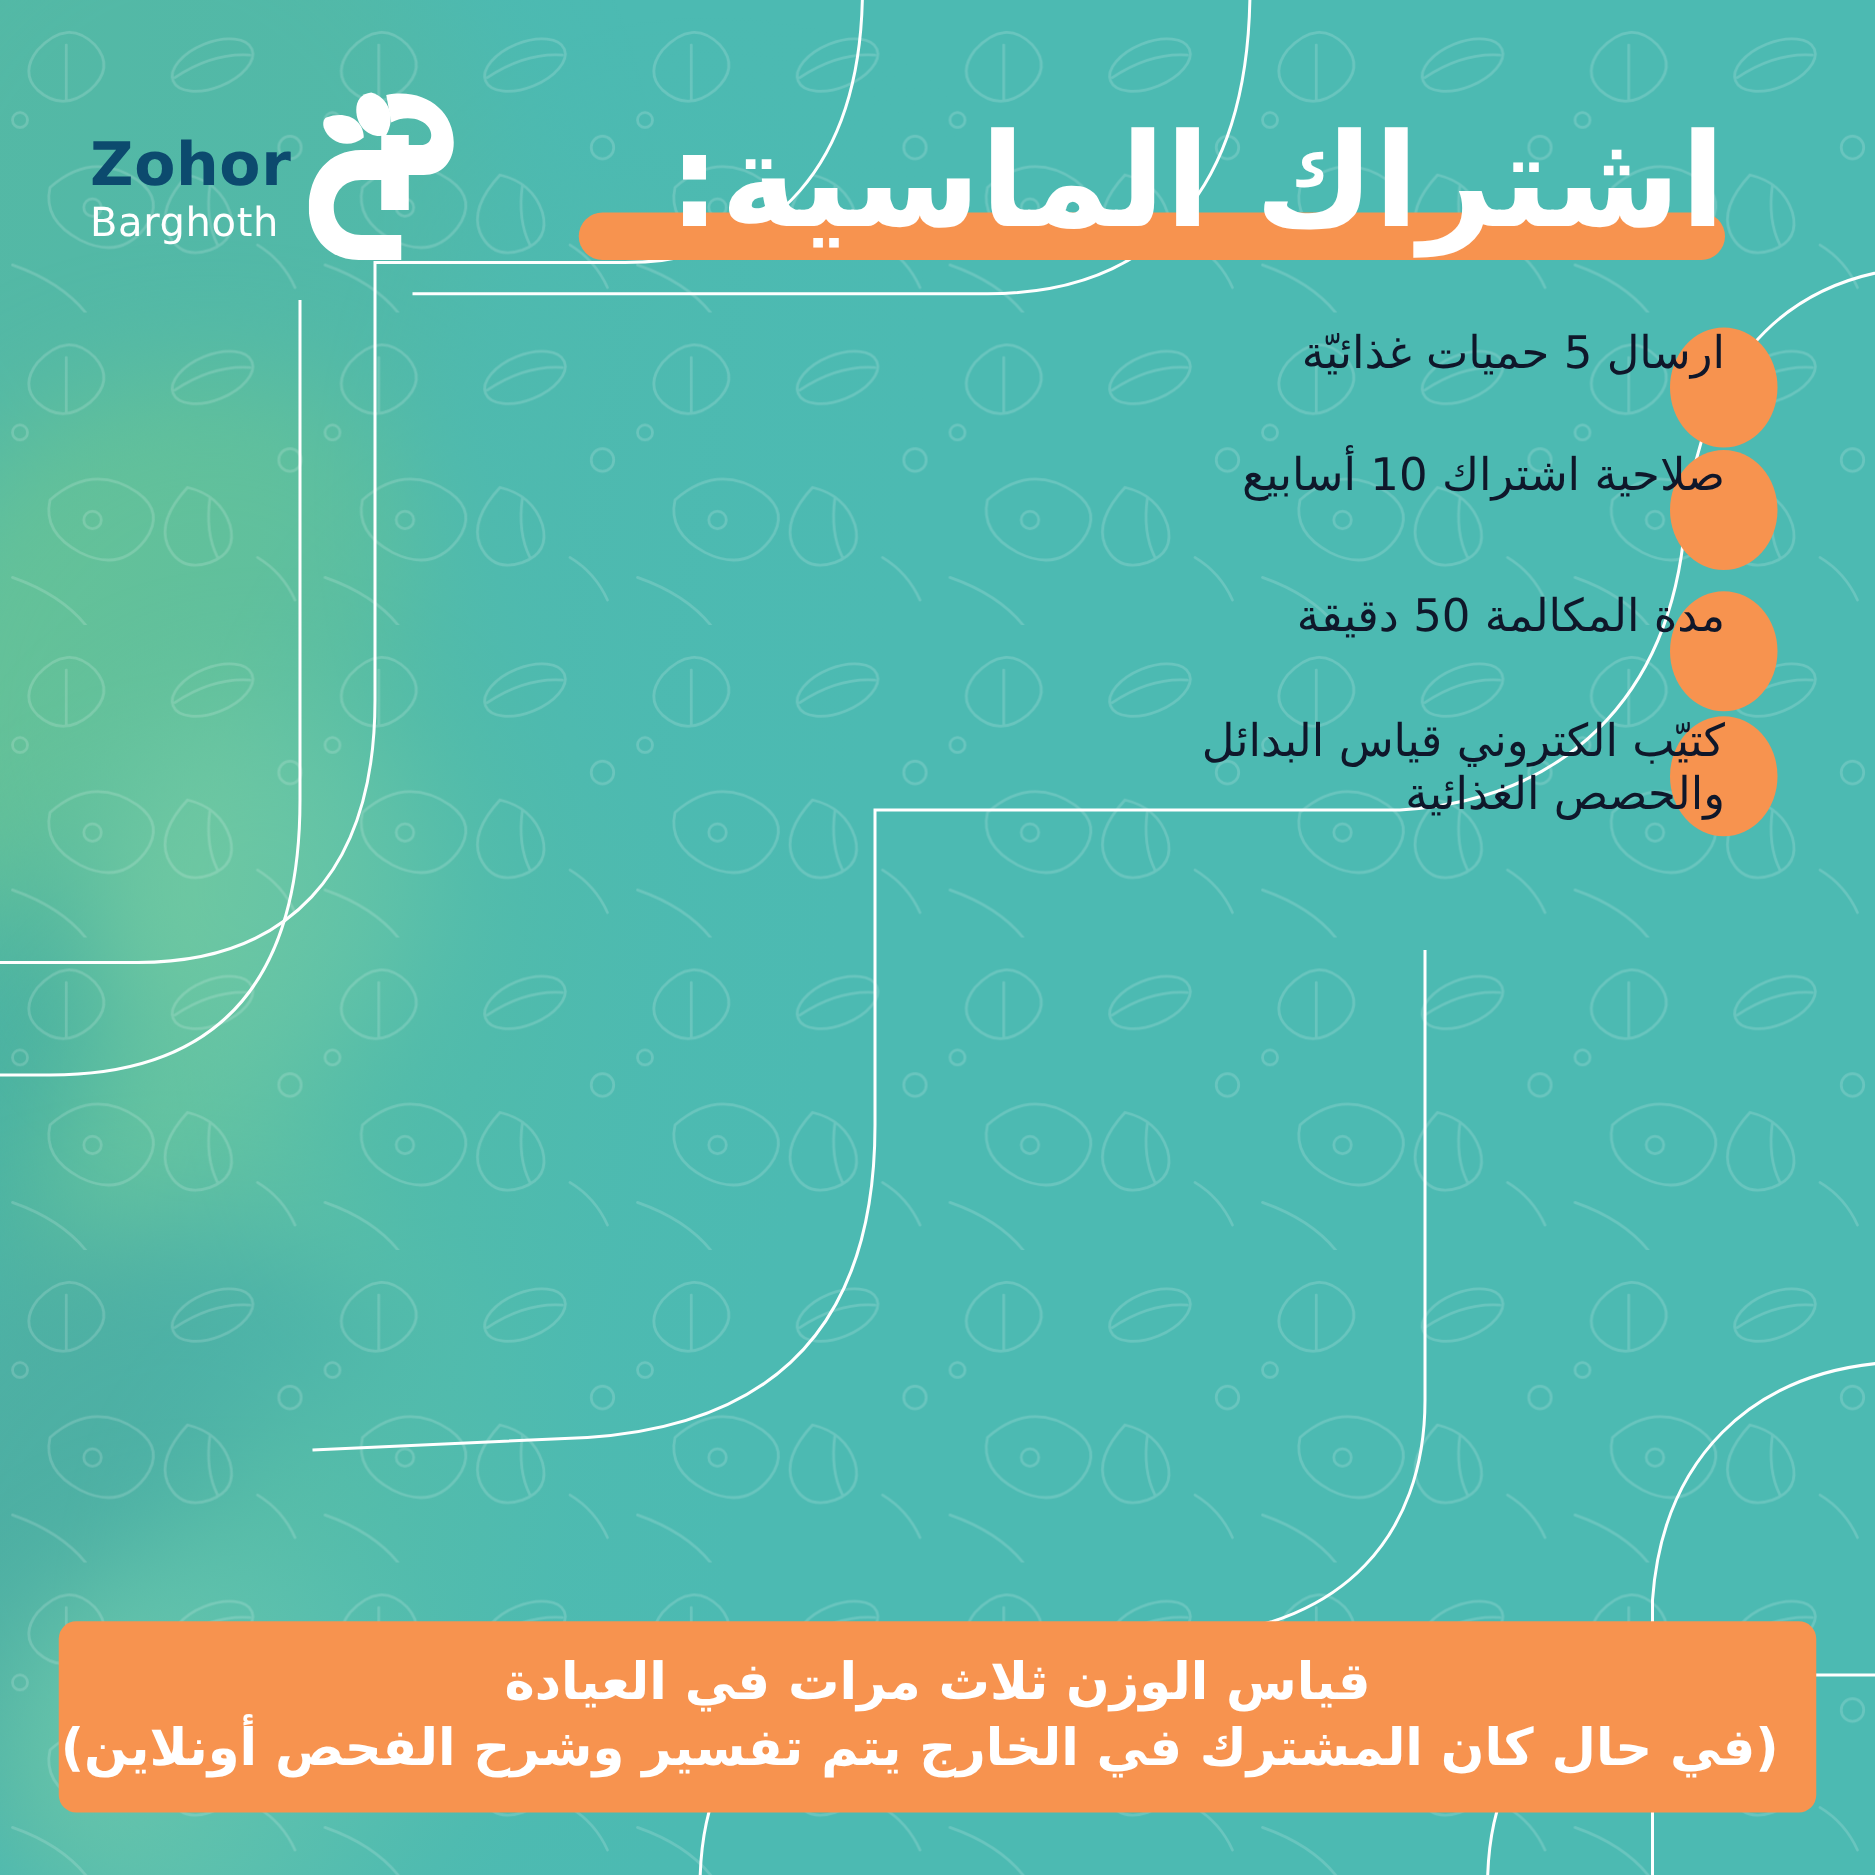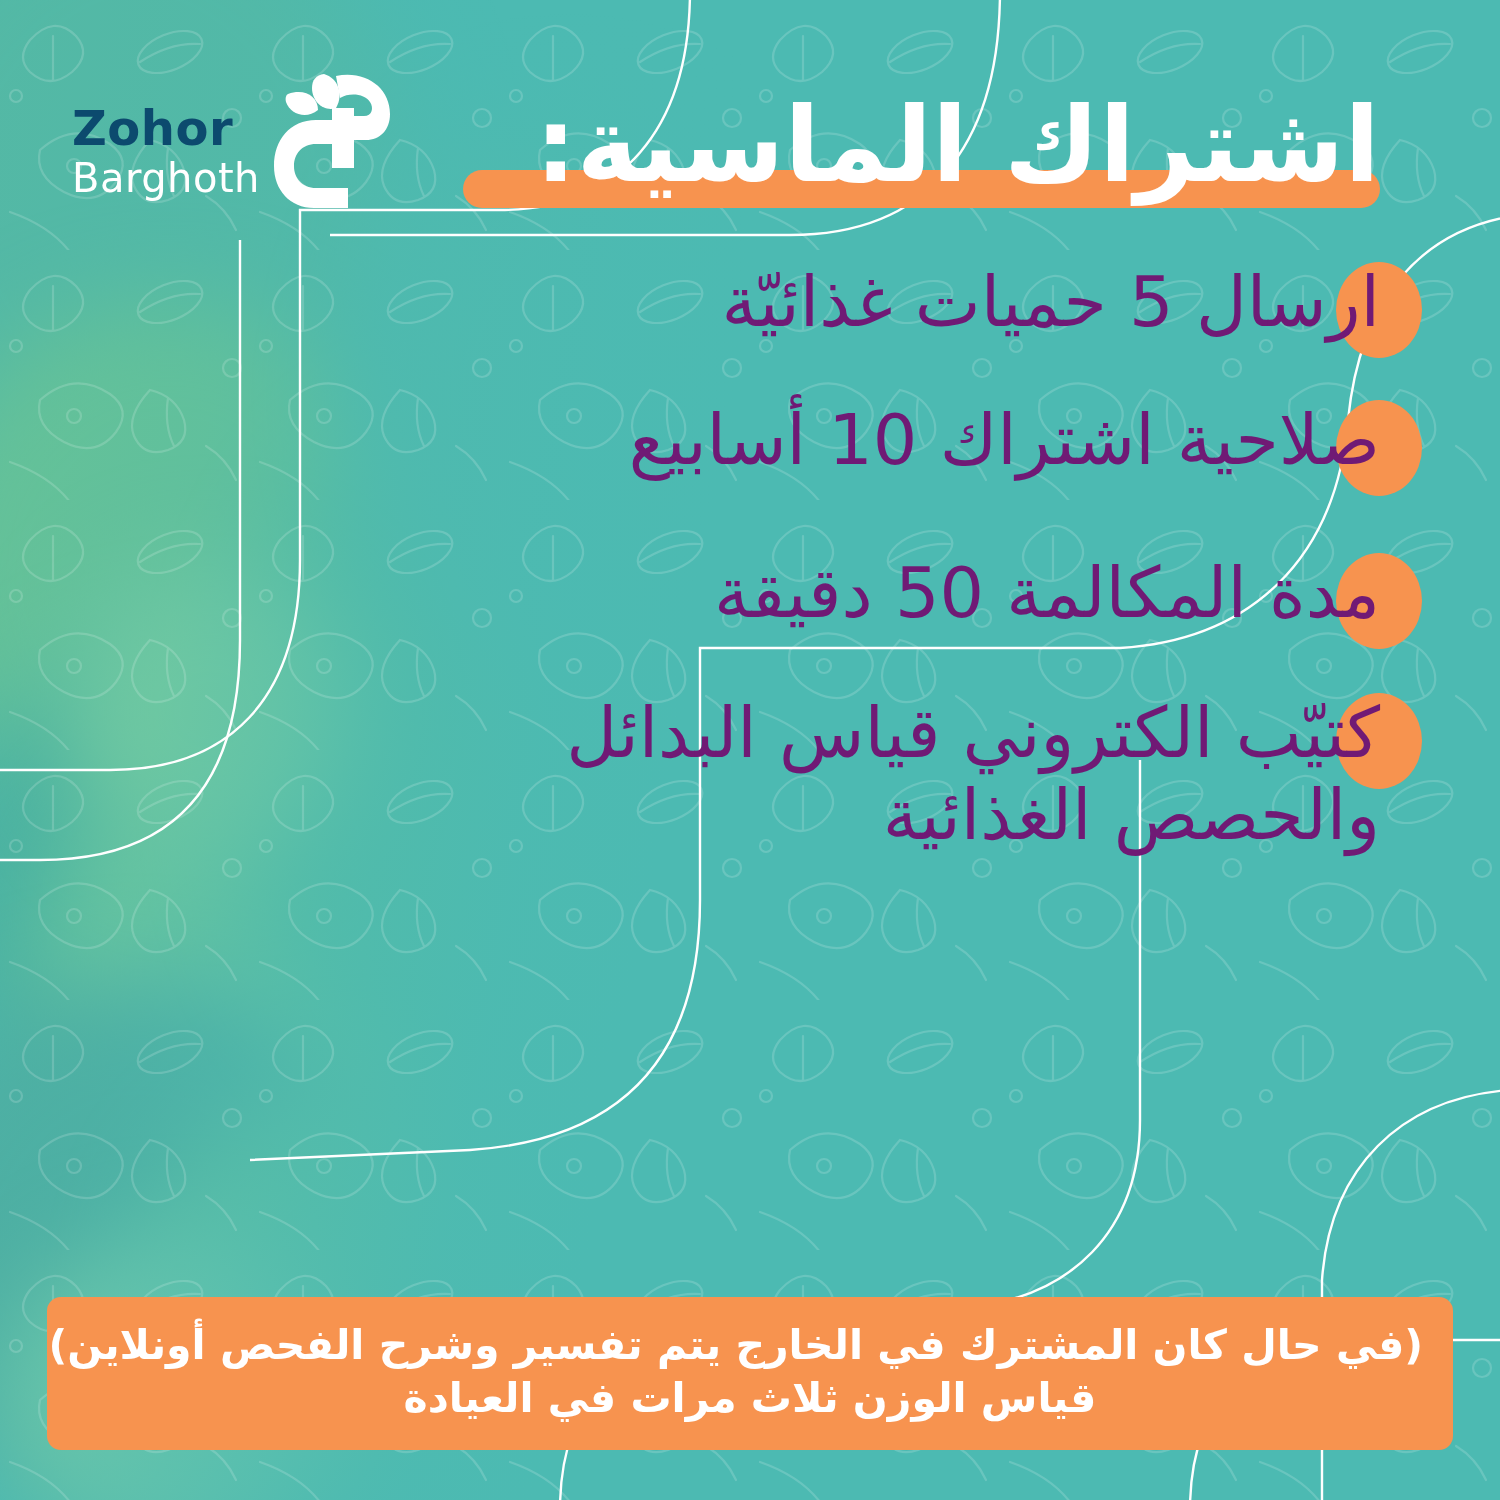--- a/index.html
+++ b/index.html
@@ -39,21 +39,21 @@
   
   .logo{position:absolute;left:72px;top:68px;display:flex;align-items:center;gap:14px;}
   .logo-mark{width:118px;height:140px;flex:0 0 auto;}
   .logo-words{display:flex;flex-direction:column;line-height:1;padding-top:26px;}
   .logo-zohor{
     font-family:"DejaVu Sans","Liberation Sans",sans-serif;
     font-weight:700;font-size:48px;color:#0c4a6e;letter-spacing:.5px;direction:ltr;
   }
   .logo-barghoth{
     font-family:"DejaVu Sans","Liberation Sans",sans-serif;
-    font-weight:400;font-size:40px;color:#fff;letter-spacing:.5px;direction:ltr;
+    font-weight:400;font-size:32px;color:#fff;letter-spacing:.5px;direction:ltr;
     margin-top:6px;
   }
 
   
   .title-wrap{
     position:absolute;right:120px;top:60px;width:960px;height:170px;
     display:flex;align-items:center;justify-content:flex-start;
   }
   .title-bar{
     position:absolute;right:120px;left:463px;top:170px;height:38px;
@@ -69,21 +69,21 @@
   
   .list{position:absolute;right:120px;top:262px;width:1150px;}
   .item{position:relative;margin-bottom:34px;}
   .bullet{
     position:absolute;top:0;right:-42px;
     width:86px;height:96px;border-radius:50%;
     background:#F7934F;z-index:1;
   }
   .item-lines{position:relative;z-index:2;text-align:right;}
   .line{
-    color:#701a75;font-size:70px;line-height:1.17;font-weight:400;
+    color:#0f172a;font-size:36px;line-height:1.17;font-weight:400;
     white-space:nowrap;
     font-family:"DejaVu Sans","Liberation Sans",sans-serif;
   }
 
   
   .item-1{margin-bottom:56px;}
   .item-2{margin-bottom:71px;}
   .item-3{margin-bottom:54px;}
   .item-4{margin-bottom:58px;}
   .item-5{margin-bottom:0;}
@@ -210,17 +210,17 @@
       <div class="bullet"></div>
       <div class="item-lines">
         <div class="line">كتيّب الكتروني قياس البدائل</div>
         <div class="line">والحصص الغذائية</div>
       </div>
     </div>
 
   </div>
 
   <div class="footer">
+    <div class="footer-line">قياس الوزن ثلاث مرات في العيادة</div>
     <div class="footer-line">(في حال كان المشترك في الخارج يتم تفسير وشرح الفحص أونلاين)</div>
-    <div class="footer-line">قياس الوزن ثلاث مرات في العيادة</div>
   </div>
 
 </div>
 
 </body></html>

